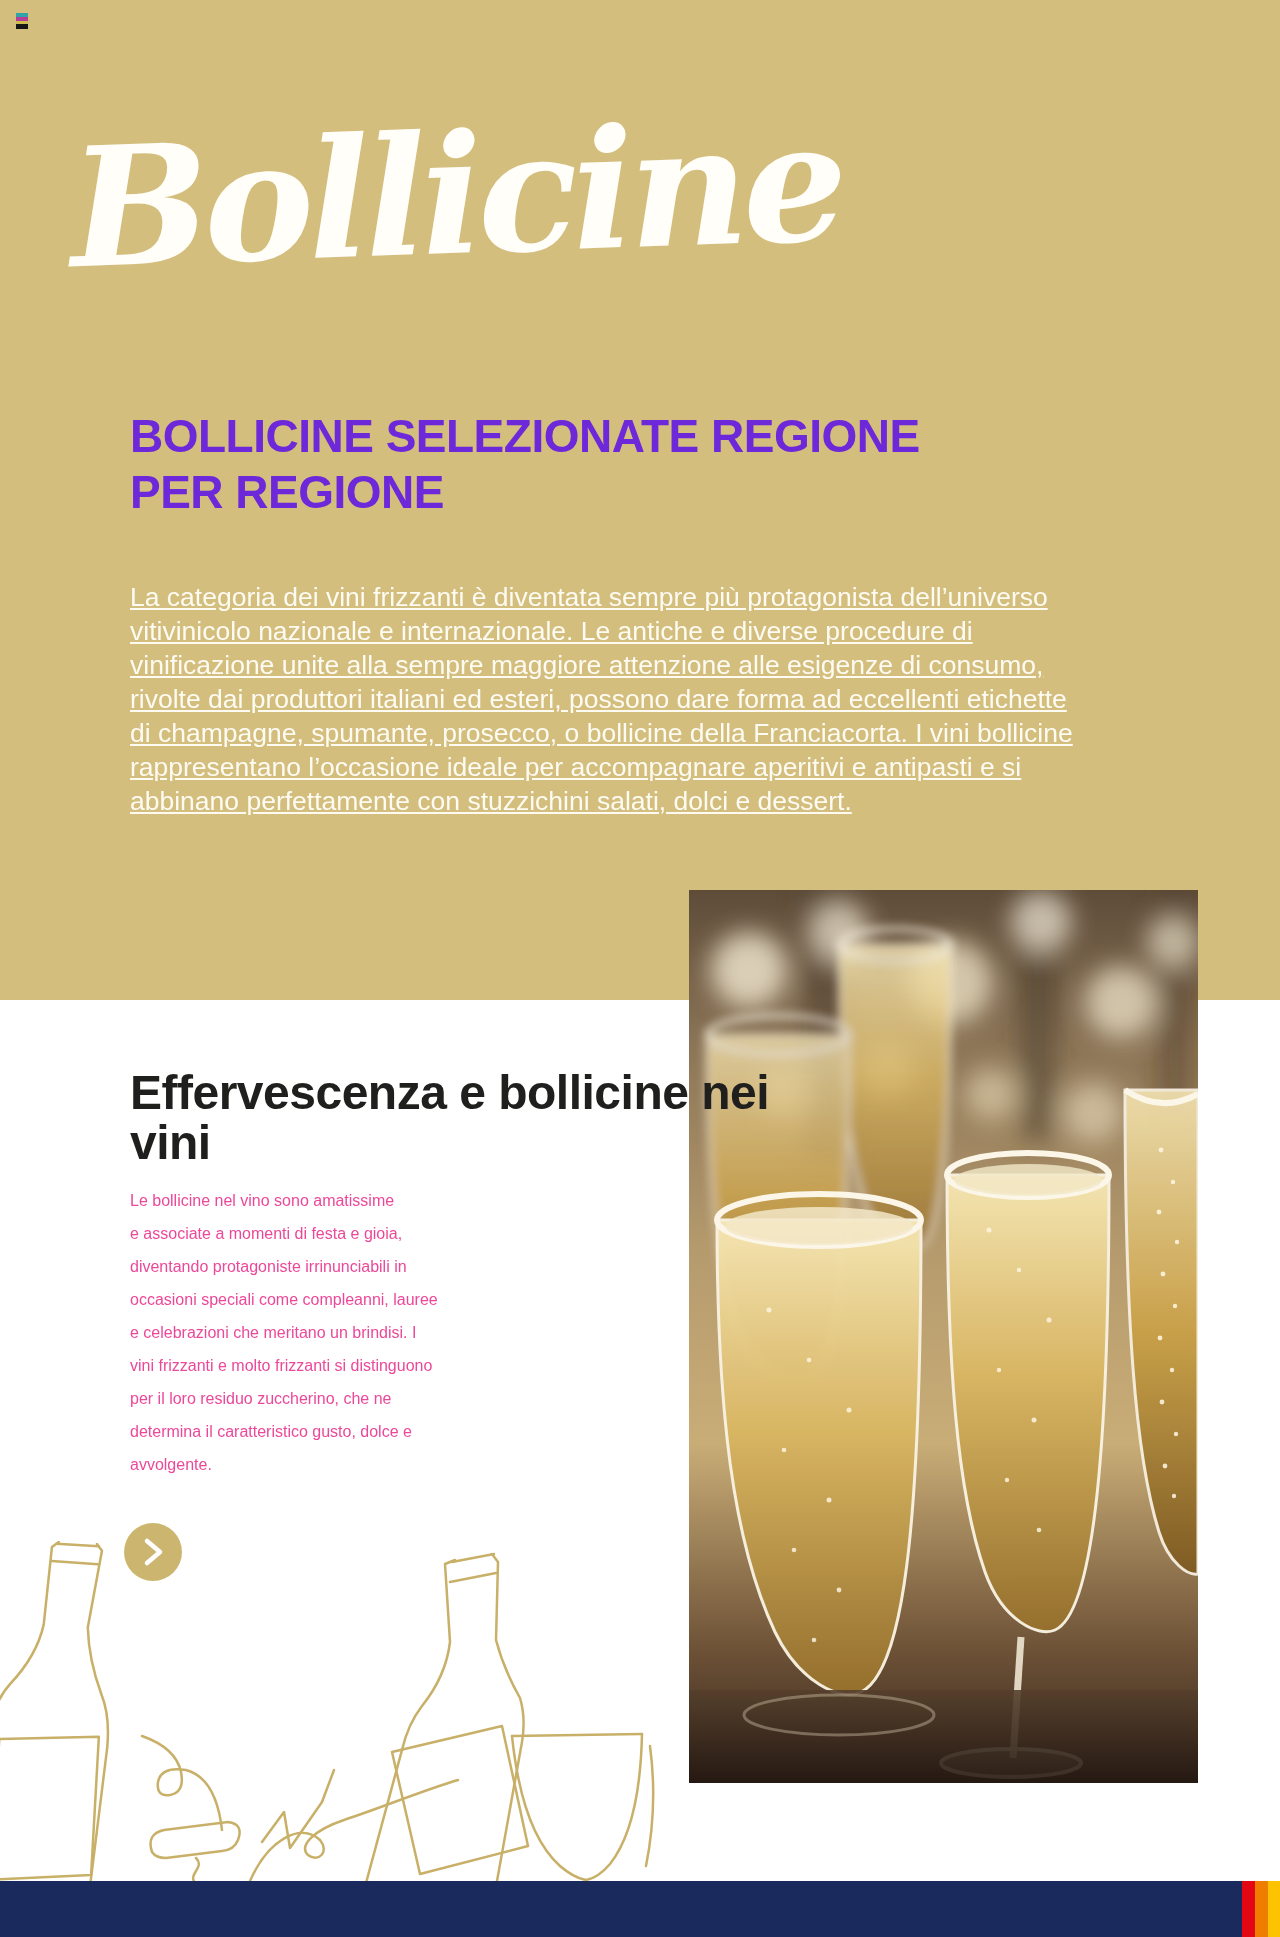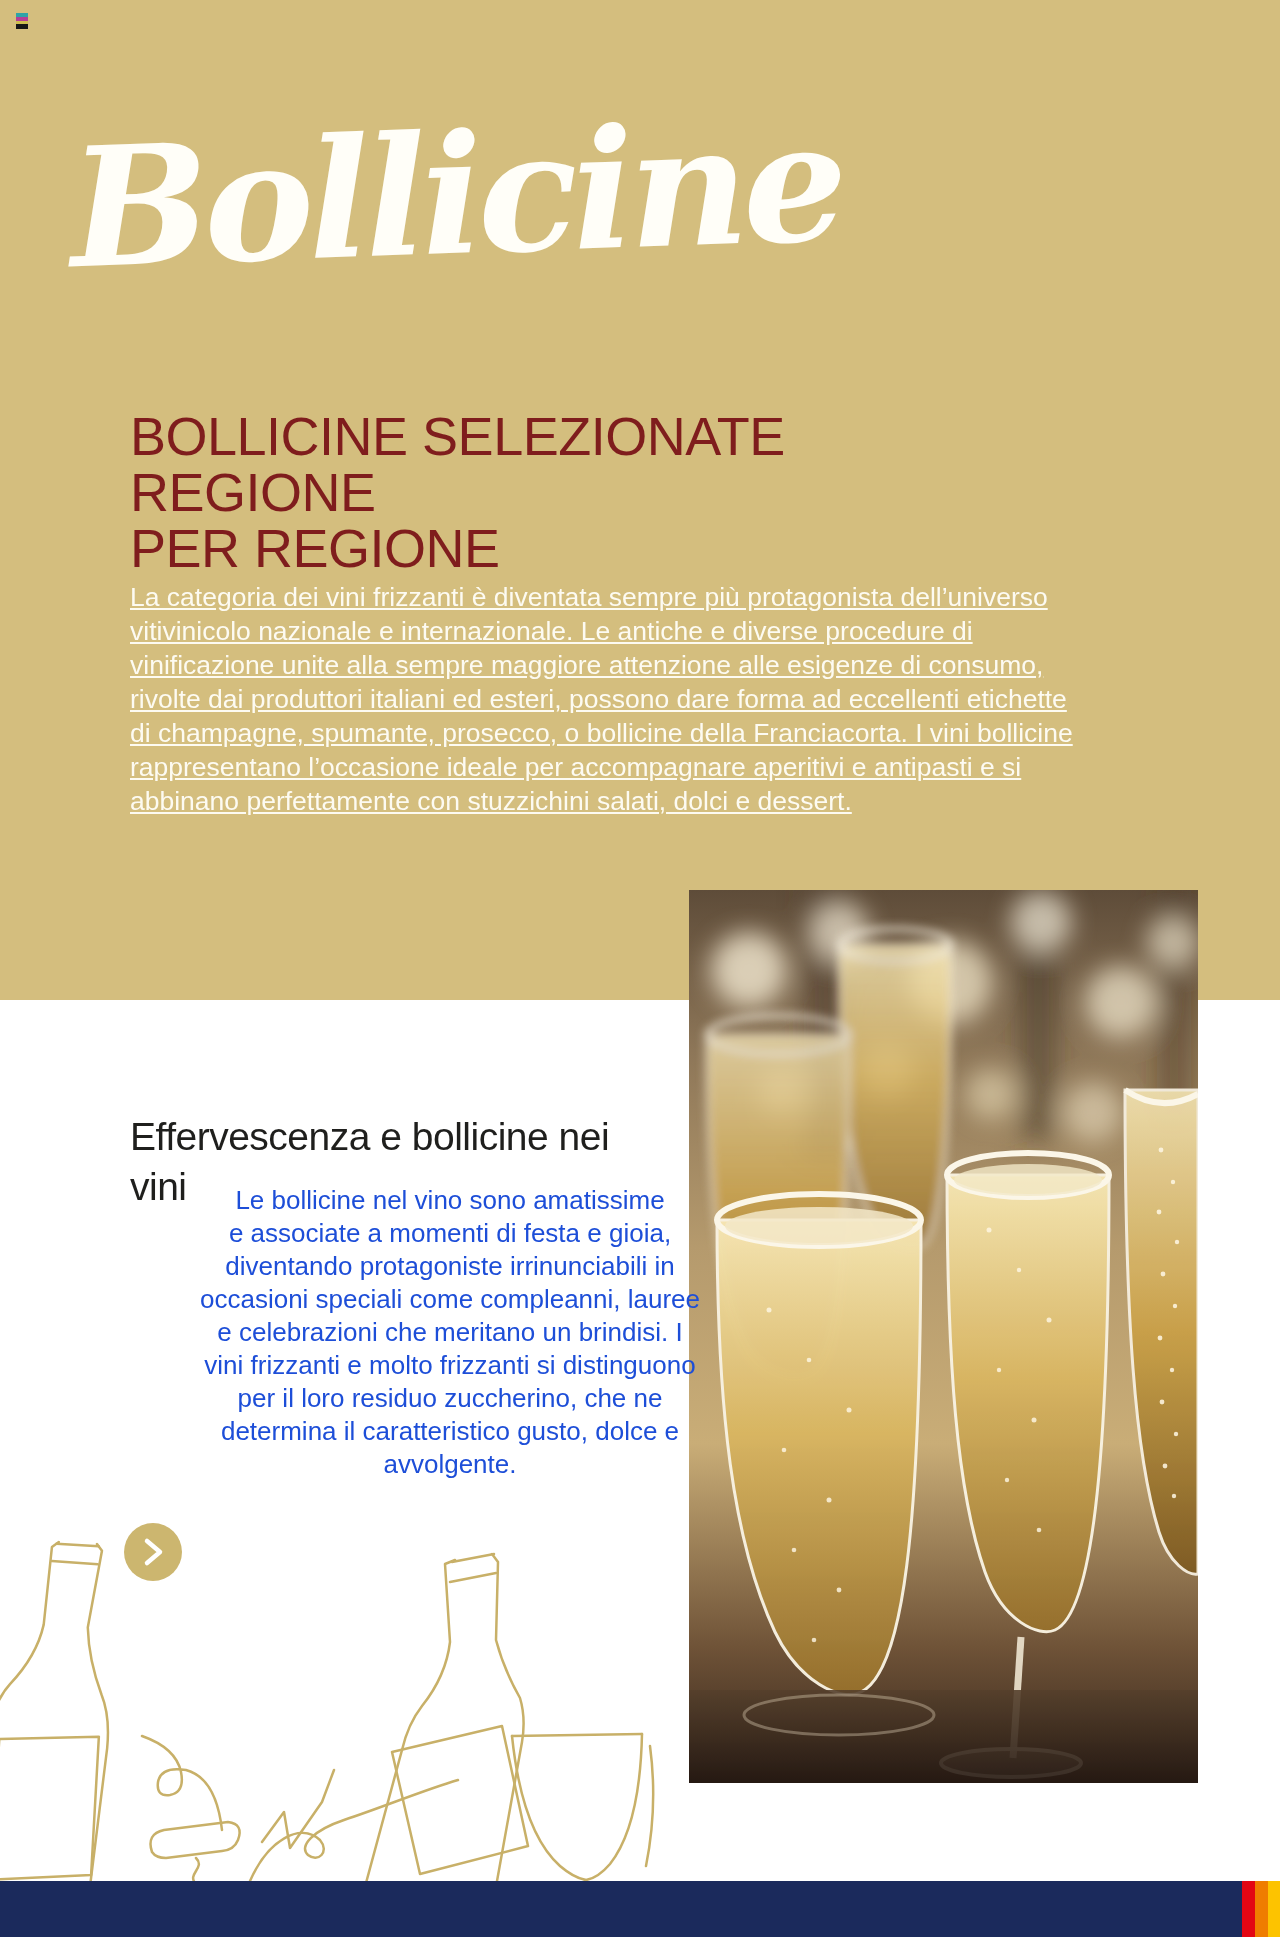--- a/index.html
+++ b/index.html
@@ -19,41 +19,41 @@
   .cmyk-icon .s3 { height:3px; background:#cdbd4e; }
   .cmyk-icon .s4 { height:5px; background:#161616; }
   .script-title {
     position:absolute; left:70px; top:92px; width:760px;
     font-family:"DejaVu Serif", serif; font-style:italic; font-weight:bold;
     font-size:165px; line-height:1.25; letter-spacing:-6px;
     color:#fffef8; transform:rotate(-2deg);
   }
   .hero-heading {
     position:absolute; left:130px; top:408px; width:870px;
-    font-weight:400; font-size:54px; line-height:56px; letter-spacing:-0.5px;
-    color:#7f1d1d; white-space:pre-line;
+    font-weight:700; font-size:46px; line-height:56px; letter-spacing:-0.5px;
+    color:#6d28d9; white-space:pre-line;
   }
   .hero-intro {
     position:absolute; left:130px; top:580px; width:1110px;
     font-size:26.5px; line-height:34px; color:#fdfbf2; white-space:pre-line;text-decoration:underline;
   }
   
   .photo {
     position:absolute; left:689px; top:890px; width:509px; height:893px;
     overflow:hidden; background:#8d7658;
   }
   
   .article-heading {
     position:absolute; left:130px; top:1068px; width:700px;
-    font-weight:400; font-size:39px; line-height:50px; letter-spacing:-0.5px;
-    color:#1f1f1d; white-space:pre-line;margin-top:44px;
+    font-weight:700; font-size:48px; line-height:50px; letter-spacing:-0.5px;
+    color:#1f1f1d; white-space:pre-line;
   }
   .article-body {
     position:absolute; left:130px; top:1184px; width:640px;
-    font-size:26px; line-height:33px; color:#1d4ed8; white-space:pre-line;text-align:center;
+    font-size:16px; line-height:33px; color:#ec4899; white-space:pre-line;
   }
   .next-button {
     position:absolute; left:124px; top:1523px; width:58px; height:58px;
     border-radius:50%; background:#ccb66f; border:none; cursor:pointer;
     display:flex; align-items:center; justify-content:center;
   }
   
   .lineart {
     position:absolute; left:0; top:1540px; width:660px; height:341px;
     overflow:hidden;

